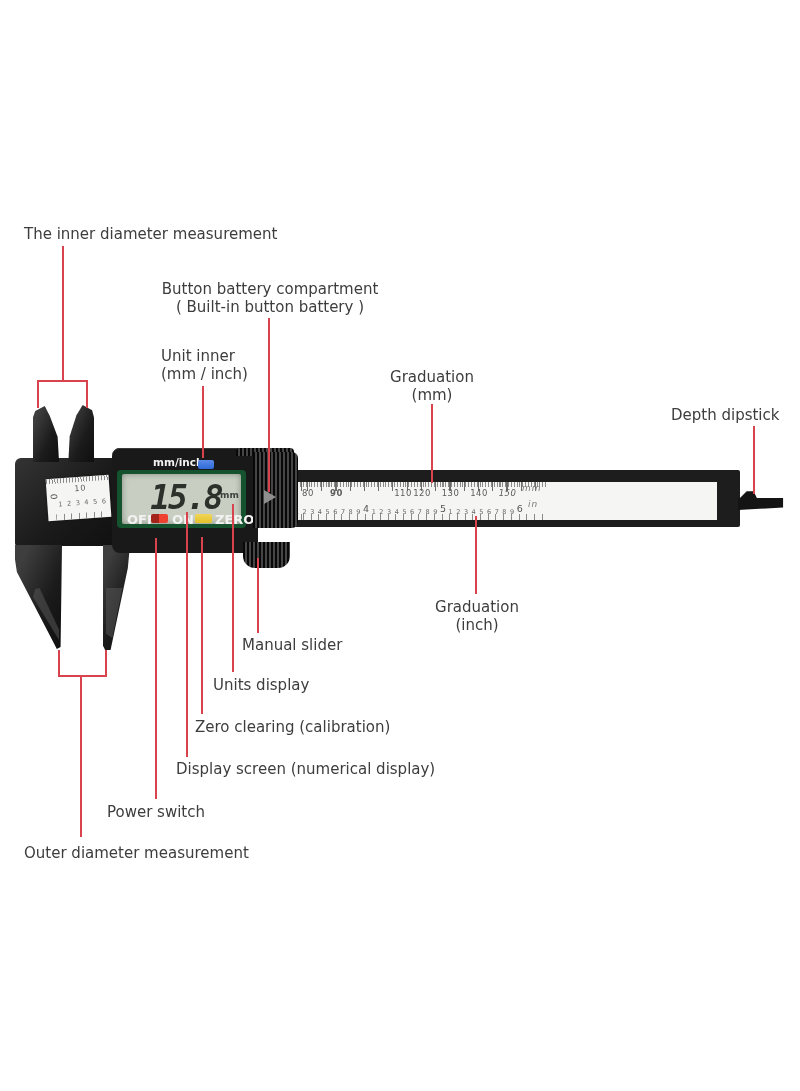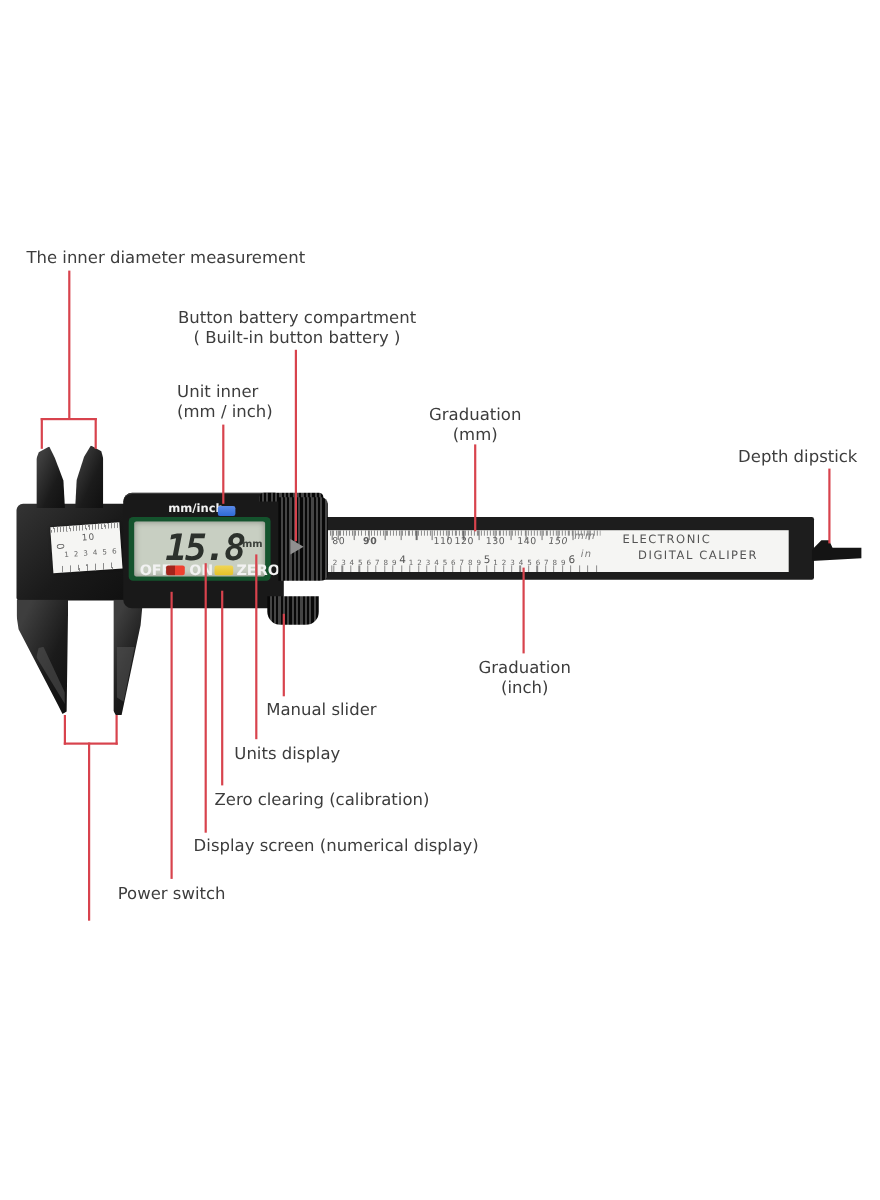--- a/index.html
+++ b/index.html
@@ -102,24 +102,20 @@
           <span class="mmnum" style="left: 89px; margin-left: 16px;">110</span>
           <span class="mmnum" style="left: 124px;">120</span>
           <span class="mmnum" style="left: 152.5px;">130</span>
           <span class="mmnum" style="left: 181px;">140</span>
           <span class="mmnum" style="left: 209.5px; font-style: italic;">150</span>
         </div>
       <div class="inch-row"><span class="inch-small">1</span><span class="inch-small">2</span><span class="inch-small">3</span><span class="inch-small">4</span><span class="inch-small">5</span><span class="inch-small">6</span><span class="inch-small">7</span><span class="inch-small">8</span><span class="inch-small">9</span><span class="inch-big">4</span><span class="inch-small">1</span><span class="inch-small">2</span><span class="inch-small">3</span><span class="inch-small">4</span><span class="inch-small">5</span><span class="inch-small">6</span><span class="inch-small">7</span><span class="inch-small">8</span><span class="inch-small">9</span><span class="inch-big">5</span><span class="inch-small">1</span><span class="inch-small">2</span><span class="inch-small">3</span><span class="inch-small">4</span><span class="inch-small">5</span><span class="inch-small">6</span><span class="inch-small">7</span><span class="inch-small">8</span><span class="inch-small">9</span><span class="inch-big">6</span></div>
       <div class="inch-ticks"></div>
       <div class="unit-mm">mm</div>
       <div class="unit-in">in</div>
-      <div class="brand">
-        <div class="l1">ELECTRONIC</div>
-        <div class="l2">DIGITAL CALIPER</div>
-      </div>
     </div>
   </div>
 
   <div class="dipstick"></div>
 
   <div class="body-block"></div>
   <div class="jaw jaw-ul"></div>
   <div class="jaw jaw-ur"></div>
   <div class="jaw jaw-ll"></div>
   <div class="jaw jaw-lr"></div>
@@ -188,14 +184,15 @@
   <div class="lbl" style="left:671px;top:406px">Depth dipstick</div>
   <div class="lbl center" style="left:477px;top:598px">
     <div>Graduation</div>
     <div>(inch)</div>
   </div>
   <div class="lbl" style="left:242px;top:636px">Manual slider</div>
   <div class="lbl" style="left:213px;top:676px">Units display</div>
   <div class="lbl" style="left:195px;top:718px">Zero clearing (calibration)</div>
   <div class="lbl" style="left:176px;top:760px">Display screen (numerical display)</div>
   <div class="lbl" style="left:107px;top:803px">Power switch</div>
+  <div class="lbl" style="left:24px;top:844px">Outer diameter measurement</div>
 
 </div>
 
 </body></html>

